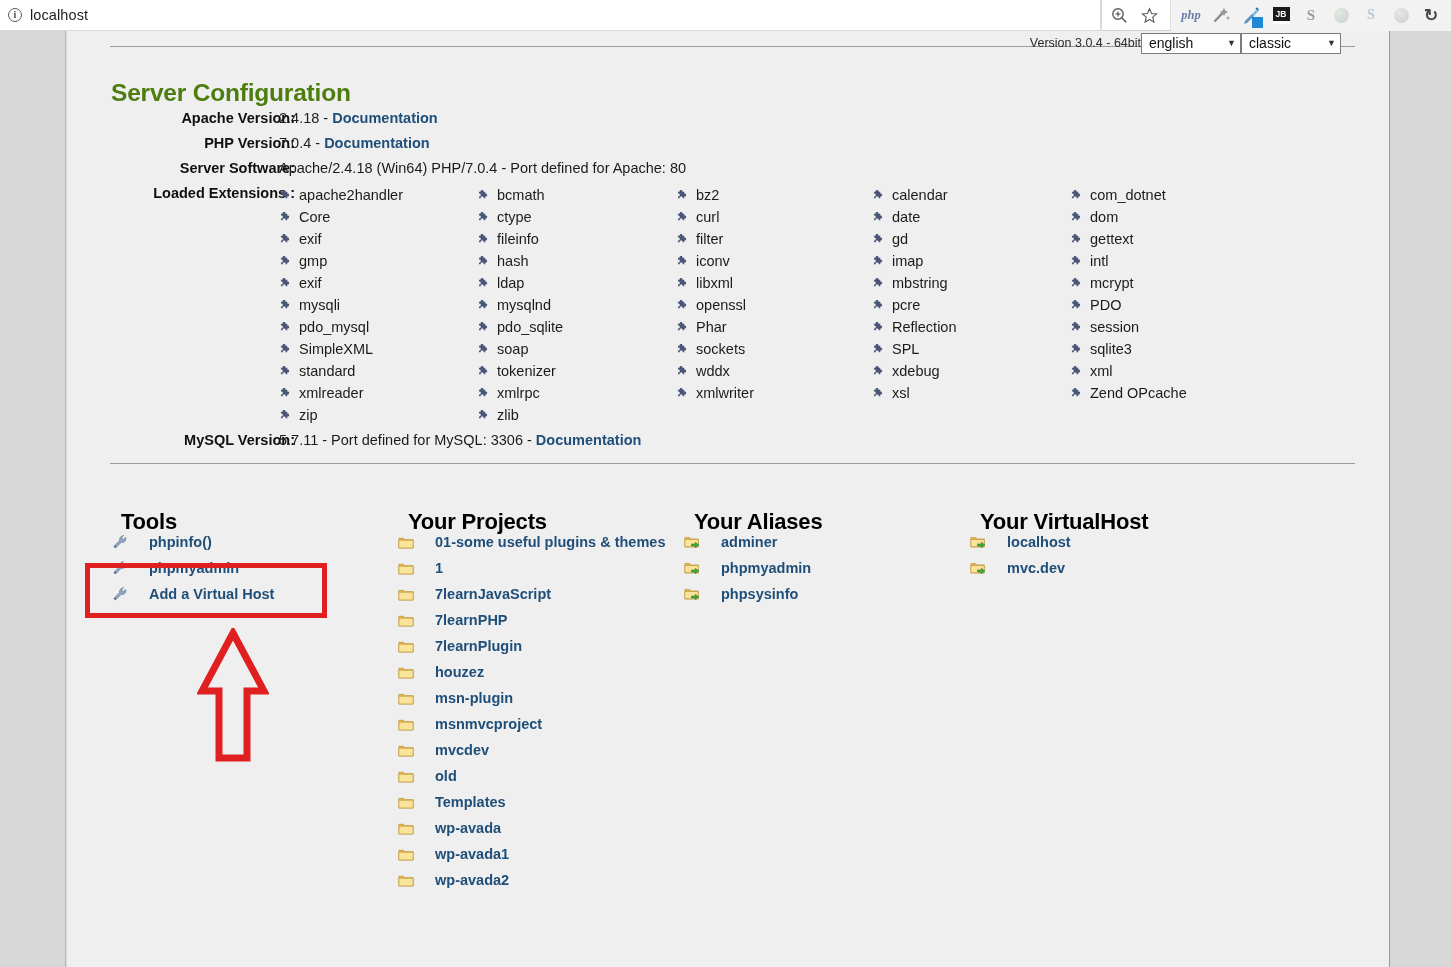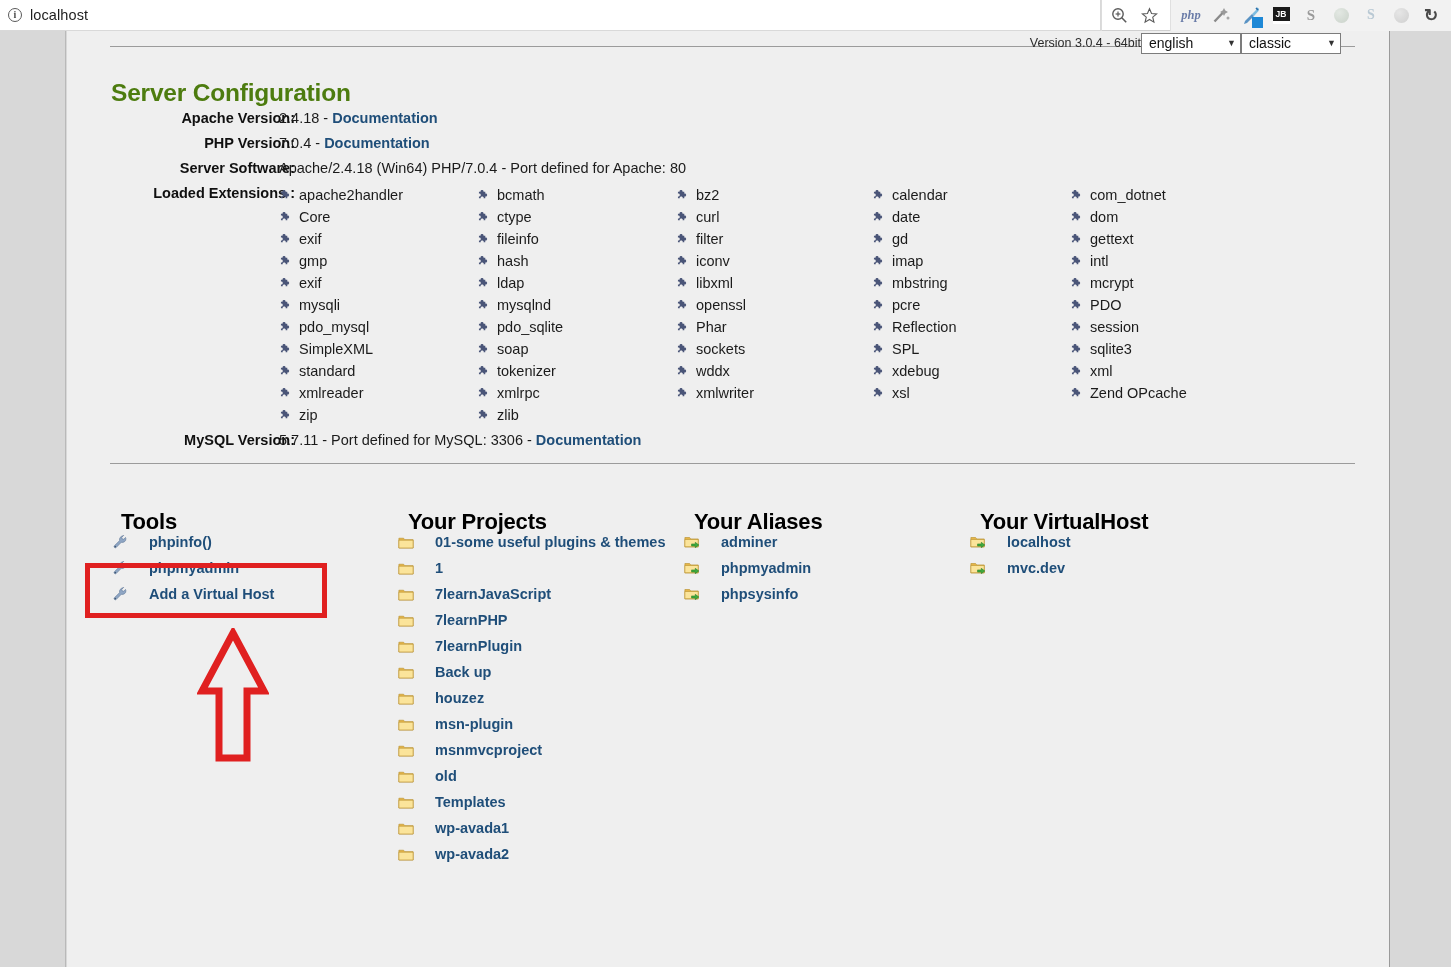--- a/index.html
+++ b/index.html
@@ -668,27 +668,20 @@
             <path fill="#e8b84b" stroke="#b88f2d" stroke-width=".7" d="M1 3.2h5.3l1.3 1.6H17v9.4H1z"></path>
             <path fill="#fbe49a" stroke="#b88f2d" stroke-width=".7" d="M1 5.4h16v8.8H1z"></path>
           </svg>
           <a href="#">7learnPlugin</a>
         </div>
         <div class="link-row">
           <svg class="ico" viewBox="0 0 18 16">
             <path fill="#e8b84b" stroke="#b88f2d" stroke-width=".7" d="M1 3.2h5.3l1.3 1.6H17v9.4H1z"></path>
             <path fill="#fbe49a" stroke="#b88f2d" stroke-width=".7" d="M1 5.4h16v8.8H1z"></path>
           </svg>
-          <a href="#">Back up</a>
-        </div>
-        <div class="link-row">
-          <svg class="ico" viewBox="0 0 18 16">
-            <path fill="#e8b84b" stroke="#b88f2d" stroke-width=".7" d="M1 3.2h5.3l1.3 1.6H17v9.4H1z"></path>
-            <path fill="#fbe49a" stroke="#b88f2d" stroke-width=".7" d="M1 5.4h16v8.8H1z"></path>
-          </svg>
           <a href="#">houzez</a>
         </div>
         <div class="link-row">
           <svg class="ico" viewBox="0 0 18 16">
             <path fill="#e8b84b" stroke="#b88f2d" stroke-width=".7" d="M1 3.2h5.3l1.3 1.6H17v9.4H1z"></path>
             <path fill="#fbe49a" stroke="#b88f2d" stroke-width=".7" d="M1 5.4h16v8.8H1z"></path>
           </svg>
           <a href="#">msn-plugin</a>
         </div>
         <div class="link-row">
@@ -696,28 +689,42 @@
             <path fill="#e8b84b" stroke="#b88f2d" stroke-width=".7" d="M1 3.2h5.3l1.3 1.6H17v9.4H1z"></path>
             <path fill="#fbe49a" stroke="#b88f2d" stroke-width=".7" d="M1 5.4h16v8.8H1z"></path>
           </svg>
           <a href="#">msnmvcproject</a>
         </div>
         <div class="link-row">
           <svg class="ico" viewBox="0 0 18 16">
             <path fill="#e8b84b" stroke="#b88f2d" stroke-width=".7" d="M1 3.2h5.3l1.3 1.6H17v9.4H1z"></path>
             <path fill="#fbe49a" stroke="#b88f2d" stroke-width=".7" d="M1 5.4h16v8.8H1z"></path>
           </svg>
+          <a href="#">mvcdev</a>
+        </div>
+        <div class="link-row">
+          <svg class="ico" viewBox="0 0 18 16">
+            <path fill="#e8b84b" stroke="#b88f2d" stroke-width=".7" d="M1 3.2h5.3l1.3 1.6H17v9.4H1z"></path>
+            <path fill="#fbe49a" stroke="#b88f2d" stroke-width=".7" d="M1 5.4h16v8.8H1z"></path>
+          </svg>
           <a href="#">old</a>
         </div>
         <div class="link-row">
           <svg class="ico" viewBox="0 0 18 16">
             <path fill="#e8b84b" stroke="#b88f2d" stroke-width=".7" d="M1 3.2h5.3l1.3 1.6H17v9.4H1z"></path>
             <path fill="#fbe49a" stroke="#b88f2d" stroke-width=".7" d="M1 5.4h16v8.8H1z"></path>
           </svg>
           <a href="#">Templates</a>
+        </div>
+        <div class="link-row">
+          <svg class="ico" viewBox="0 0 18 16">
+            <path fill="#e8b84b" stroke="#b88f2d" stroke-width=".7" d="M1 3.2h5.3l1.3 1.6H17v9.4H1z"></path>
+            <path fill="#fbe49a" stroke="#b88f2d" stroke-width=".7" d="M1 5.4h16v8.8H1z"></path>
+          </svg>
+          <a href="#">wp-avada</a>
         </div>
         <div class="link-row">
           <svg class="ico" viewBox="0 0 18 16">
             <path fill="#e8b84b" stroke="#b88f2d" stroke-width=".7" d="M1 3.2h5.3l1.3 1.6H17v9.4H1z"></path>
             <path fill="#fbe49a" stroke="#b88f2d" stroke-width=".7" d="M1 5.4h16v8.8H1z"></path>
           </svg>
           <a href="#">wp-avada1</a>
         </div>
         <div class="link-row">
           <svg class="ico" viewBox="0 0 18 16">

